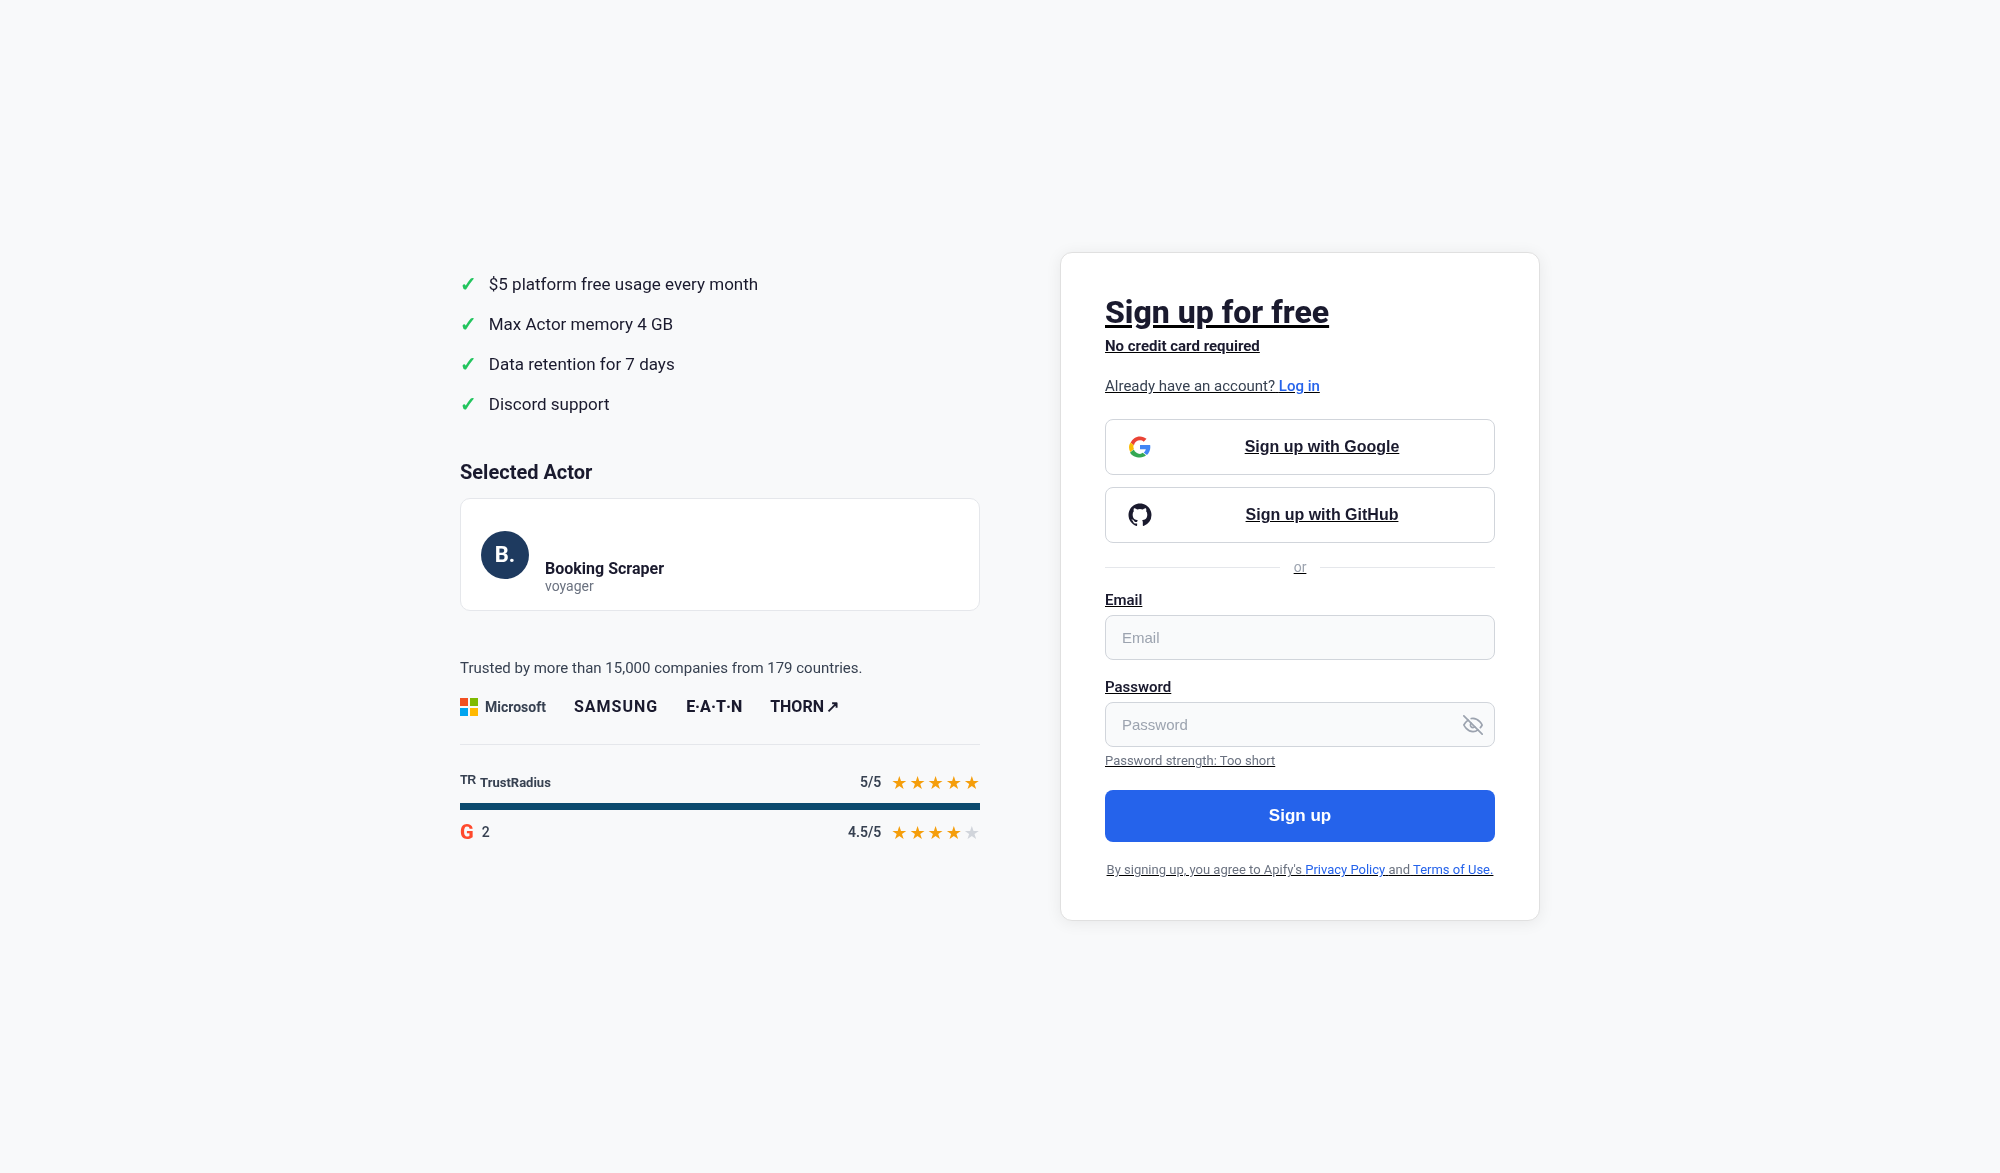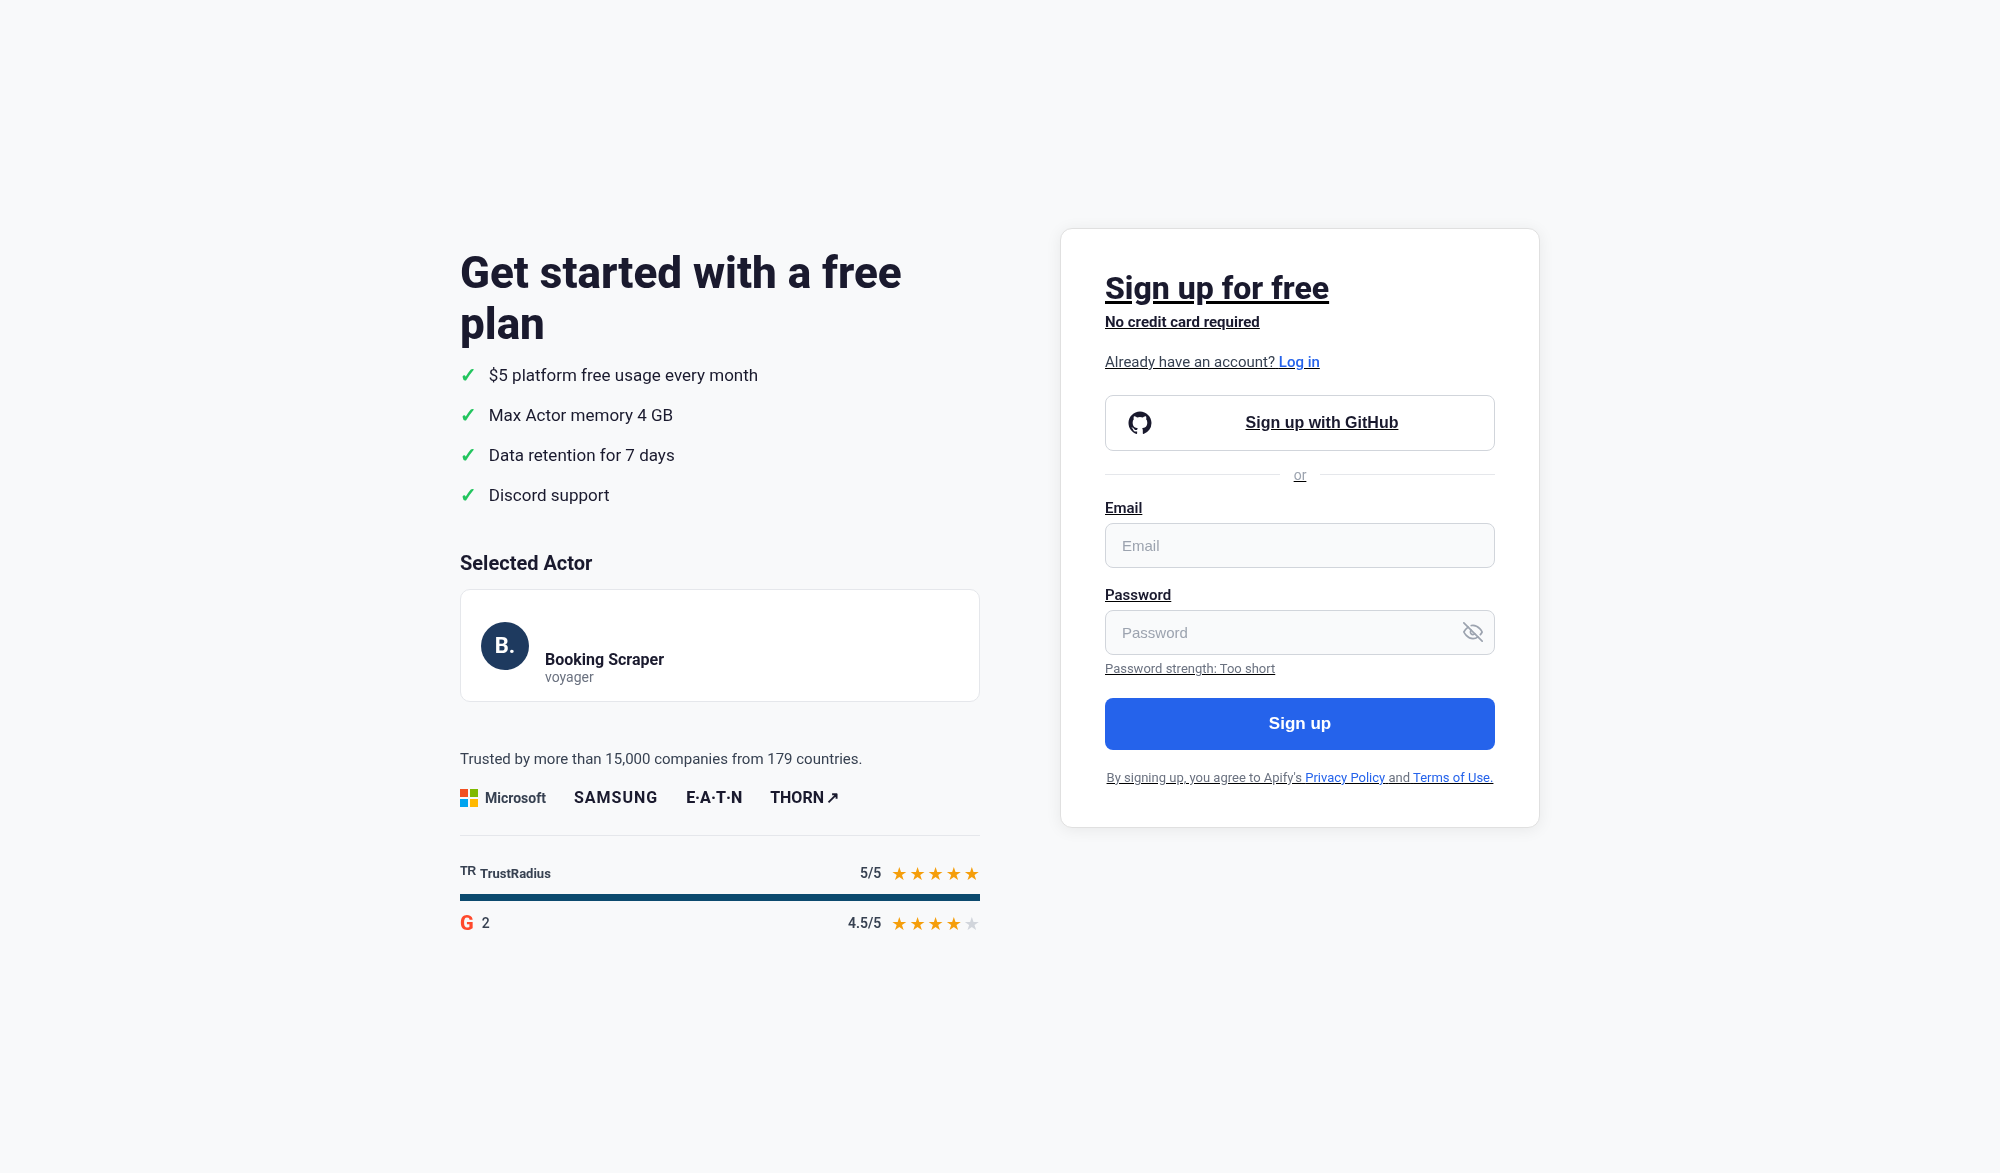--- a/index.html
+++ b/index.html
@@ -359,21 +359,20 @@
       font-weight: 800;
       color: #ff492c;
     }
   </style>
 </head>
 <body>
 
 <div class="container">
 
   <div class="left-panel">
-    <h1 class="main-heading">Get started with a free plan</h1>
 
     <ul class="features-list">
       <li>
         <span class="check-icon">✓</span>
         <span>$5 platform free usage every month</span>
       </li>
       <li>
         <span class="check-icon">✓</span>
         <span>Max Actor memory 4 GB</span>
       </li>
@@ -465,20 +464,31 @@
 
   <div class="right-panel">
     <h2 class="signup-heading">Sign up for free</h2>
     <p class="no-credit">No credit card required</p>
     <p class="already-account">
       <span>Already have an account?</span>
       <a href="#">Log in</a>
     </p>
 
     
+    <button class="oauth-btn">
+      <span class="oauth-icon">
+        <svg width="22" height="22" viewBox="0 0 48 48">
+          <path fill="#EA4335" d="M24 9.5c3.14 0 5.95 1.08 8.17 2.85l6.08-6.08C34.36 3.06 29.46 1 24 1 14.82 1 7.01 6.7 3.7 14.64l7.08 5.5C12.45 13.48 17.74 9.5 24 9.5z"></path>
+          <path fill="#4285F4" d="M46.5 24.5c0-1.64-.15-3.22-.42-4.75H24v9h12.7c-.55 2.97-2.2 5.48-4.68 7.18l7.19 5.59C43.44 37.37 46.5 31.36 46.5 24.5z"></path>
+          <path fill="#FBBC05" d="M10.78 28.14A14.55 14.55 0 0 1 9.5 24c0-1.44.25-2.84.67-4.14l-7.08-5.5A23.94 23.94 0 0 0 0 24c0 3.86.92 7.51 2.54 10.74l8.24-6.6z"></path>
+          <path fill="#34A853" d="M24 47c5.34 0 9.83-1.76 13.1-4.78l-7.19-5.59C28.07 38.3 26.13 39 24 39c-6.26 0-11.55-4-13.46-9.5l-8.24 6.6C5.9 43.44 14.34 47 24 47z"></path>
+        </svg>
+      </span>
+      <span class="oauth-label">Sign up with Google</span>
+    </button>
 
     
     <button class="oauth-btn">
       <span class="oauth-icon github-icon">
         <svg viewBox="0 0 24 24" fill="#1a1a2e">
           <path d="M12 .5C5.73.5.5 5.73.5 12c0 5.08 3.29 9.38 7.86 10.9.57.1.78-.25.78-.55v-1.93c-3.19.69-3.87-1.54-3.87-1.54-.52-1.33-1.27-1.68-1.27-1.68-1.04-.71.08-.7.08-.7 1.15.08 1.76 1.18 1.76 1.18 1.02 1.75 2.68 1.24 3.33.95.1-.74.4-1.24.72-1.53-2.55-.29-5.23-1.27-5.23-5.67 0-1.25.45-2.27 1.18-3.07-.12-.29-.51-1.45.11-3.03 0 0 .96-.31 3.15 1.18a10.95 10.95 0 0 1 5.74 0c2.19-1.49 3.15-1.18 3.15-1.18.62 1.58.23 2.74.11 3.03.74.8 1.18 1.82 1.18 3.07 0 4.41-2.69 5.38-5.25 5.66.41.35.78 1.05.78 2.12v3.14c0 .3.2.66.79.55A11.51 11.51 0 0 0 23.5 12C23.5 5.73 18.27.5 12 .5z"></path>
         </svg>
       </span>
       <span class="oauth-label">Sign up with GitHub</span>
     </button>

